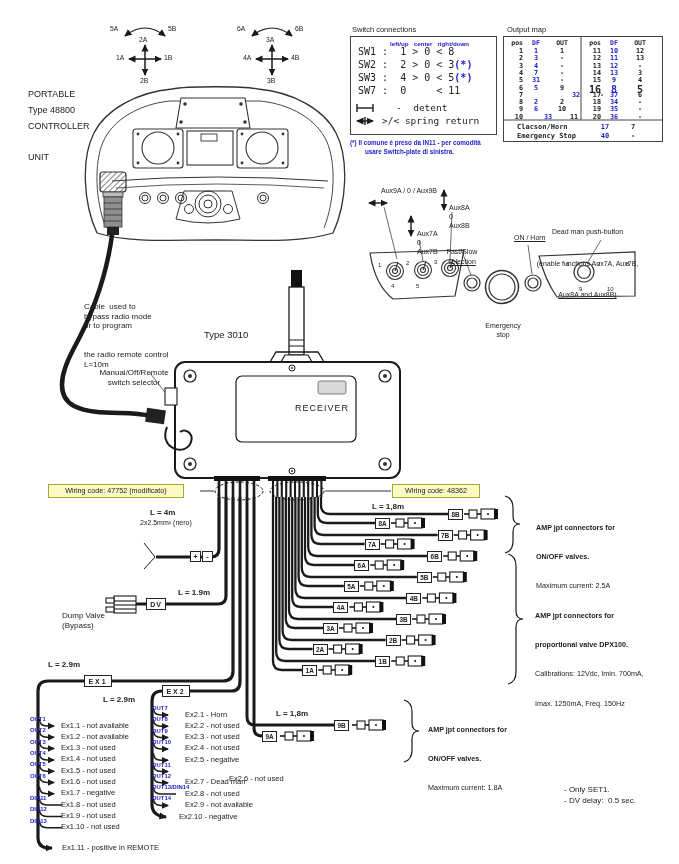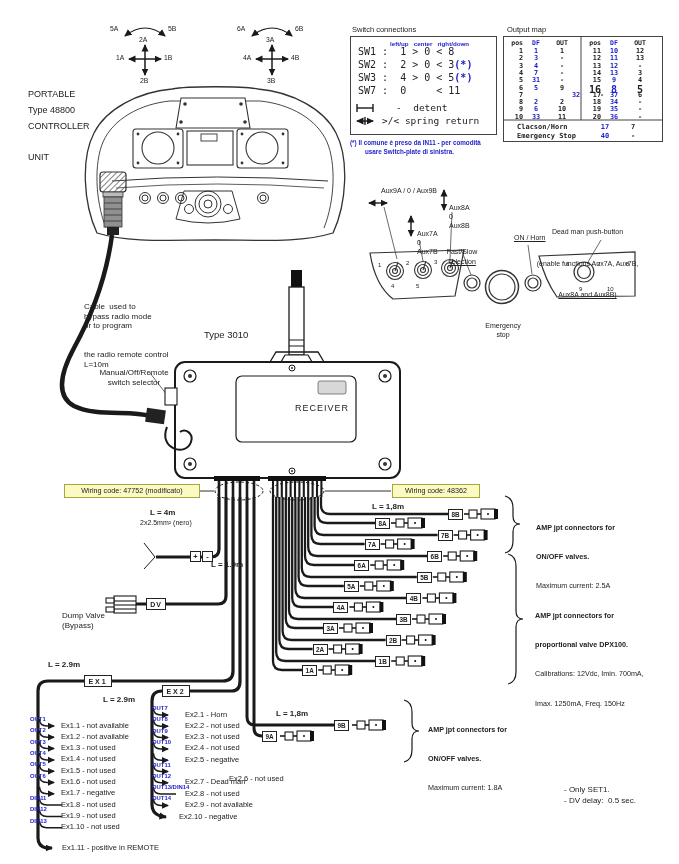--- a/index.html
+++ b/index.html
@@ -471,27 +471,27 @@
 <div class="t" style="left:84px;top:283px;font-size:8px;line-height:9.6px;">
   <div>Cable  used to</div><div>bypass radio mode</div><div>or to program</div>
   <div>the radio remote control</div><div>L=10m</div>
 </div>
 <div class="t" style="left:204px;top:330px;font-size:9.5px;">Type 3010</div>
 <div class="t center" style="left:88px;top:349px;width:92px;font-size:8px;line-height:9.6px;">
   <div>Manual/Off/Remote</div><div>switch selector</div>
 </div>
 <div class="t center" style="left:238px;top:403px;width:106px;font-size:9px;letter-spacing:1px;padding-left:31px;">RECEIVER</div>
 
-<div class="yellowbox" style="left:64px;top:484px;width:136px;height:14px;">Wiring code: 47752 (modificato)</div>
+<div class="yellowbox" style="left:48px;top:484px;width:136px;height:14px;">Wiring code: 47752 (modificato)</div>
 <div class="yellowbox" style="left:392px;top:484px;width:88px;height:14px;">Wiring code: 48362</div>
 
 <div class="t right" style="left:150px;top:508px;width:66px;font-size:8px;font-weight:bold;">L = 4m</div>
 <div class="t right" style="left:140px;top:519px;width:76px;font-size:7px;">2x2.5mm² (nero)</div>
 <div class="t b" style="left:372px;top:502px;font-size:8px;">L = 1,8m</div>
-<div class="t b" style="left:178px;top:560px;font-size:8px;margin-left:33px;">L = 1.9m</div>
+<div class="t b" style="left:178px;top:588px;font-size:8px;">L = 1.9m</div>
 <div class="t b" style="left:48px;top:660px;font-size:8px;">L = 2.9m</div>
 <div class="t b" style="left:103px;top:695px;font-size:8px;">L = 2.9m</div>
 <div class="t b" style="left:276px;top:709px;font-size:8px;">L = 1,8m</div>
 
 <span class="tagbox" style="left:190px;top:551px;width:11px;height:11px;line-height:10px;font-size:7.5px;">+</span>
 <span class="tagbox" style="left:202px;top:551px;width:11px;height:11px;line-height:10px;font-size:7.5px;">-</span>
 
 <div class="t right" style="left:62px;top:592px;width:48px;font-size:8px;line-height:9.6px;">
   <div>Dump Valve</div><div>(Bypass)</div>
 </div>
@@ -584,21 +584,21 @@
       <span class="blue" style="width: 26px; text-align: center;">2</span>
       <span style="width: 26px; text-align: center;">2</span>
     </div>
     <div class="omrow" style="left: 507px; top: 105.4px; font-size: 6.8px;">
       <span style="width: 16px; text-align: right;">9</span>
       <span class="blue" style="width: 26px; text-align: center;">6</span>
       <span style="width: 26px; text-align: center;">10</span>
     </div>
     <div class="omrow" style="left: 507px; top: 112.7px; font-size: 6.8px;">
       <span style="width: 16px; text-align: right;">10</span>
-      <span class="blue" style="width: 26px; text-align: center;">33</span>
+      <span class="blue" style="width: 26px; text-align: center; padding-left: 12px;">33</span>
       <span style="width: 26px; text-align: center;">11</span>
     </div>
     <div class="omrow" style="left: 585px; top: 47px; font-size: 6.8px;">
       <span style="width: 16px; text-align: right;">11</span>
       <span class="blue" style="width: 26px; text-align: center;">10</span>
       <span style="width: 26px; text-align: center;">12</span>
     </div>
     <div class="omrow" style="left: 585px; top: 54.3px; font-size: 6.8px;">
       <span style="width: 16px; text-align: right;">12</span>
       <span class="blue" style="width: 26px; text-align: center;">11</span>

